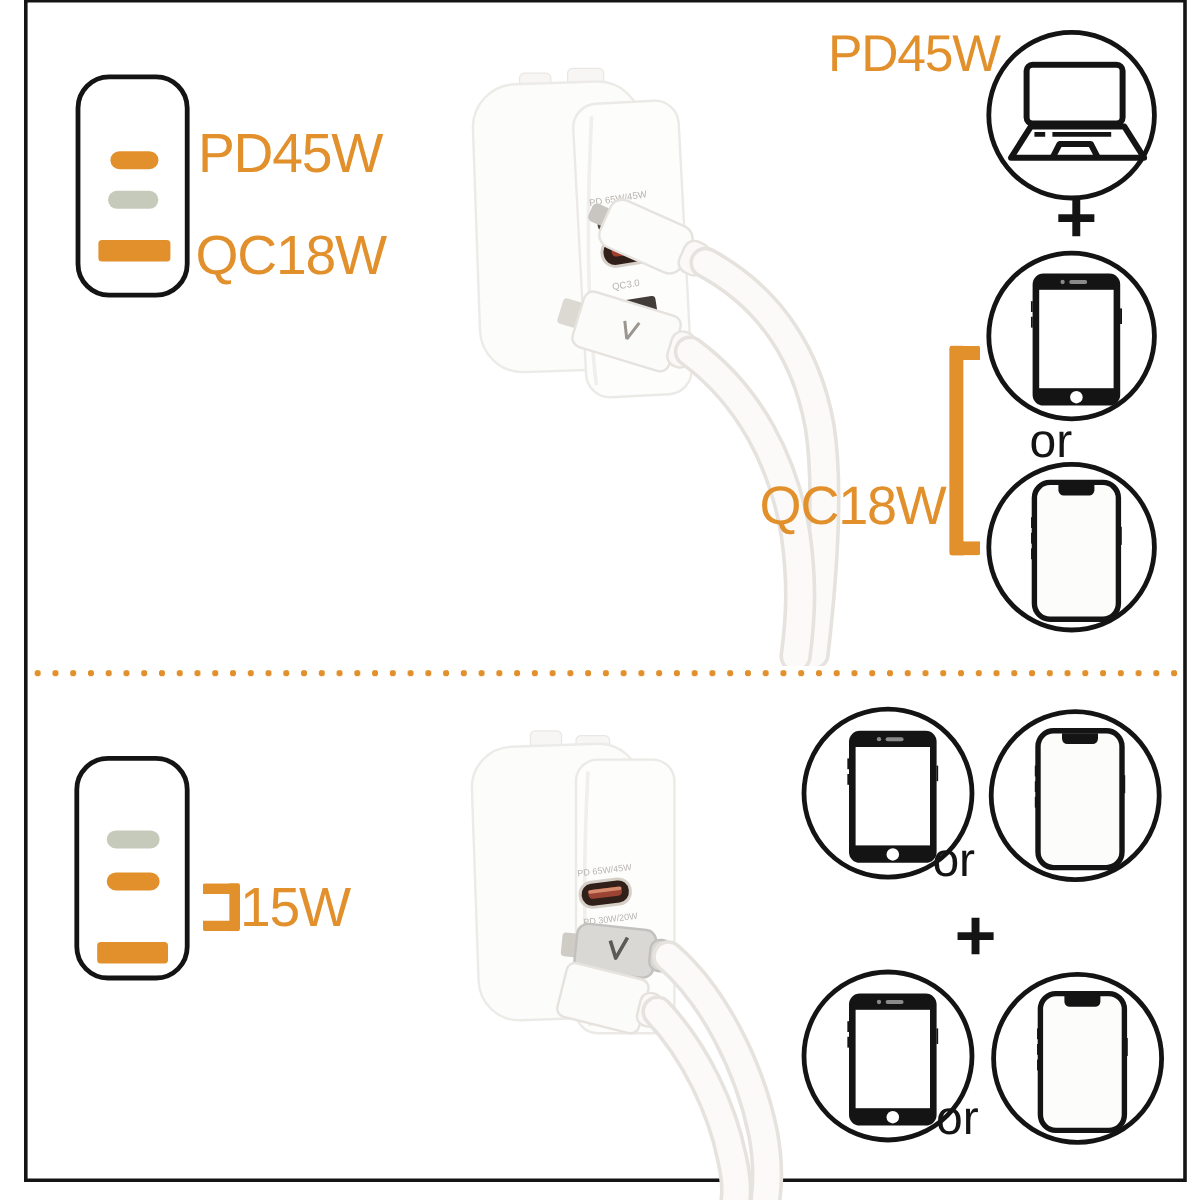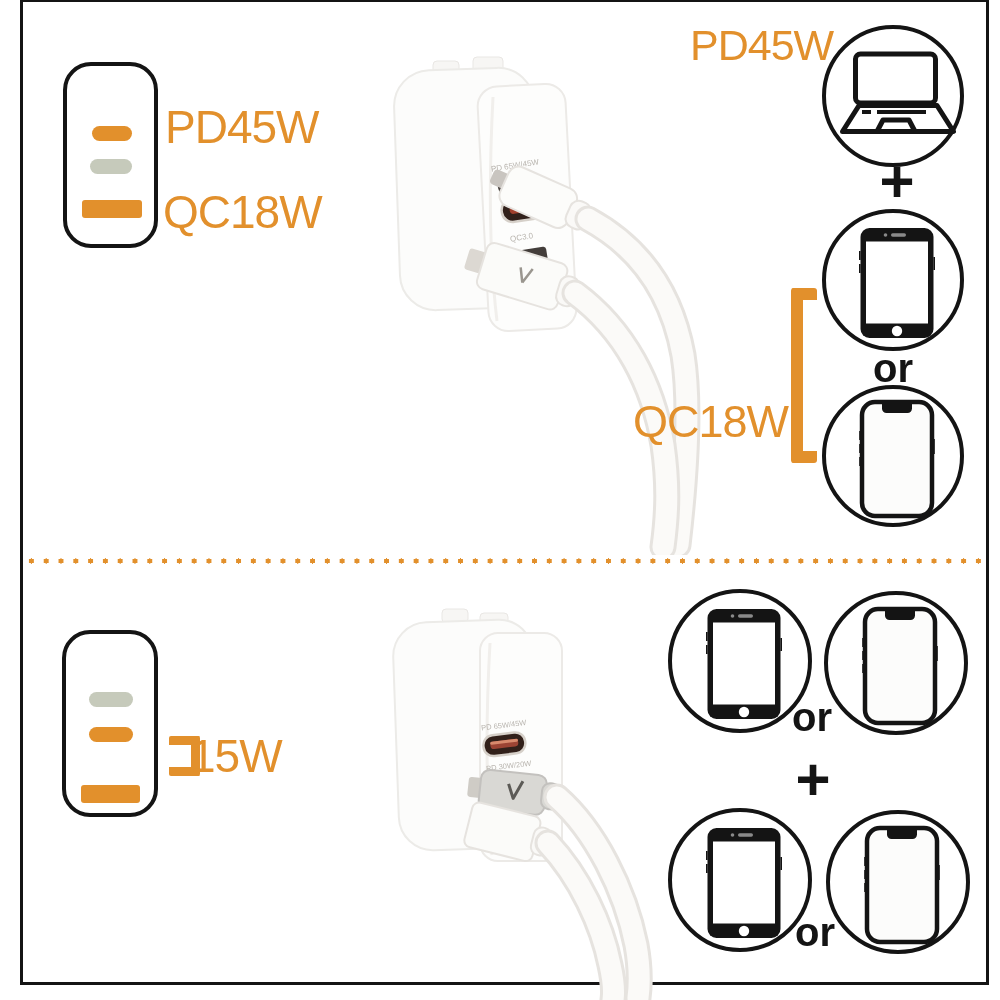--- a/index.html
+++ b/index.html
@@ -23,21 +23,21 @@
   .dev-circle{box-sizing:border-box;width:142px;height:142px;border:4.5px solid var(--line);
               border-radius:50%;background:#fff;}
   
   .bracket-open-right{box-sizing:border-box;border-left:12px solid var(--accent);
       border-top:12px solid var(--accent);border-bottom:12px solid var(--accent);border-radius:3px;}
   .bracket-open-left{box-sizing:border-box;border-right:9px solid var(--accent);
       border-top:9px solid var(--accent);border-bottom:9px solid var(--accent);border-radius:2px;}
   
   .dots{background-image:radial-gradient(circle,var(--accent) 0 2.5px,transparent 2.6px);
         background-size:14.8px 10px;background-position:0 50%;background-repeat:repeat-x;}
-  .or-txt{font-size:40px;text-align:center;width:70px;font-weight:bold;}
+  .or-txt{font-size:40px;width:70px;}
   .plus-txt{font-size:60px;font-weight:600;text-align:center;width:60px;}
   svg text{font-family:"Liberation Sans",sans-serif;}
 </style>
 </head>
 <body>
 
 <div id="canvas" style="background: rgb(255, 255, 255);">
 
   <svg width="0" height="0" style="position:absolute" aria-hidden="true">
     <defs>
@@ -137,21 +137,21 @@
   <div class="abs bracket-open-right" style="left:791px;top:288px;width:26px;height:175px;"></div>
   <div class="abs orange-label" style="left:633px;top:399px;font-size:45px;">QC18W</div>
 
   <div class="abs dots" style="left:24px;top:556px;width:962px;height:10px;"></div>
 
   <div class="abs port-panel" style="left:62px;top:630px;width:96px;height:187px;"></div>
   <div class="abs pill inactive" style="left:89px;top:692px;width:44px;height:15px;"></div>
   <div class="abs pill active" style="left:89px;top:727px;width:44px;height:15px;"></div>
   <div class="abs usba" style="left:81px;top:785px;width:59px;height:18px;"></div>
   <div class="abs bracket-open-left" style="left:169px;top:736px;width:31px;height:40px;"></div>
-  <div class="abs orange-label" style="left:190px;top:733px;">15W</div>
+  <div class="abs orange-label" style="left:200px;top:733px;">15W</div>
 
   <svg class="abs" style="left:380px;top:605px;" width="300" height="395" viewBox="0 0 300 395">
     <rect x="62" y="4" width="26" height="14" rx="4" fill="#f7f6f4" stroke="#e9e7e4"></rect>
     <rect x="100" y="8" width="28" height="14" rx="4" fill="#f7f6f4" stroke="#e9e7e4"></rect>
     <rect x="16" y="16" width="140" height="228" rx="34" fill="#fcfcfb" stroke="#ecebe8" stroke-width="2" transform="rotate(-2 86 130)"></rect>
     <rect x="100" y="28" width="82" height="228" rx="18" fill="#fdfdfc" stroke="#eceae7" stroke-width="2"></rect>
     <path d="M110,38 C106,110 106,190 112,250" stroke="#f1efec" fill="none" stroke-width="3"></path>
     <g transform="rotate(-7 140 160)">
       <text x="106" y="121" font-size="7.5" fill="#b8b4ae">PD 65W/45W</text>
       <rect x="106" y="127" width="42" height="21" rx="10" fill="#31201a" stroke="#d6d0c9" stroke-width="2.5"></rect>

